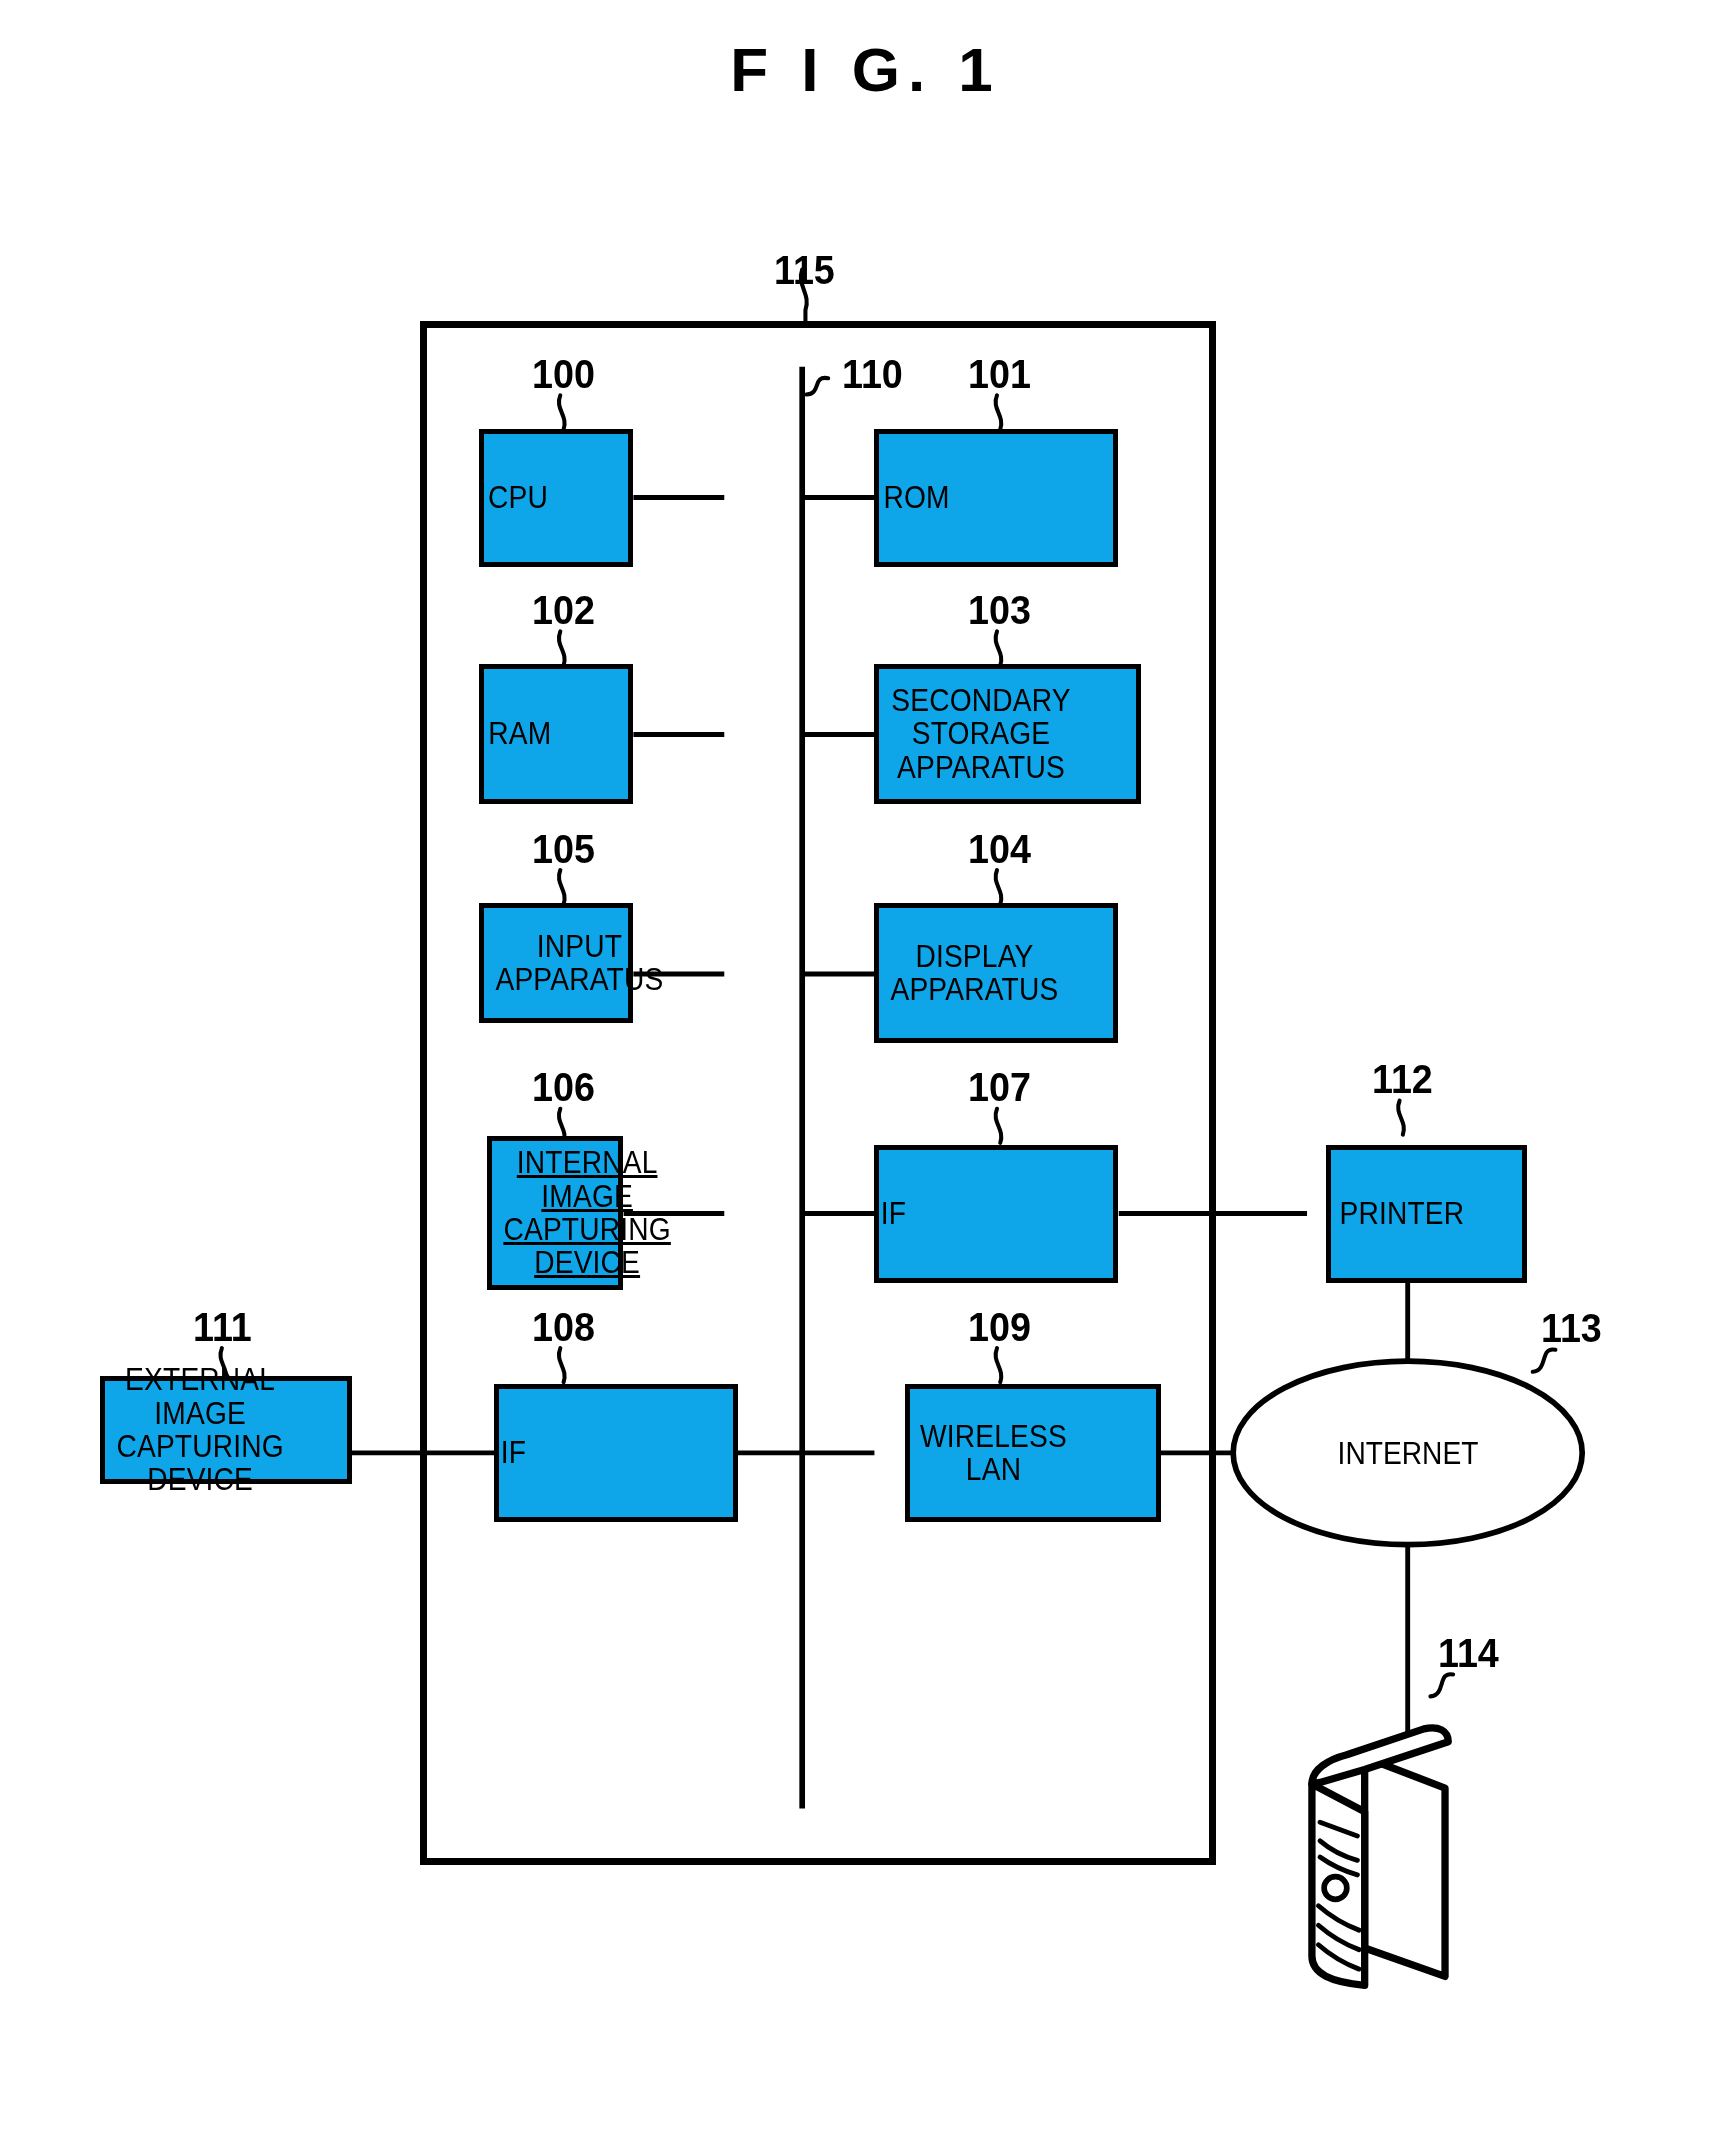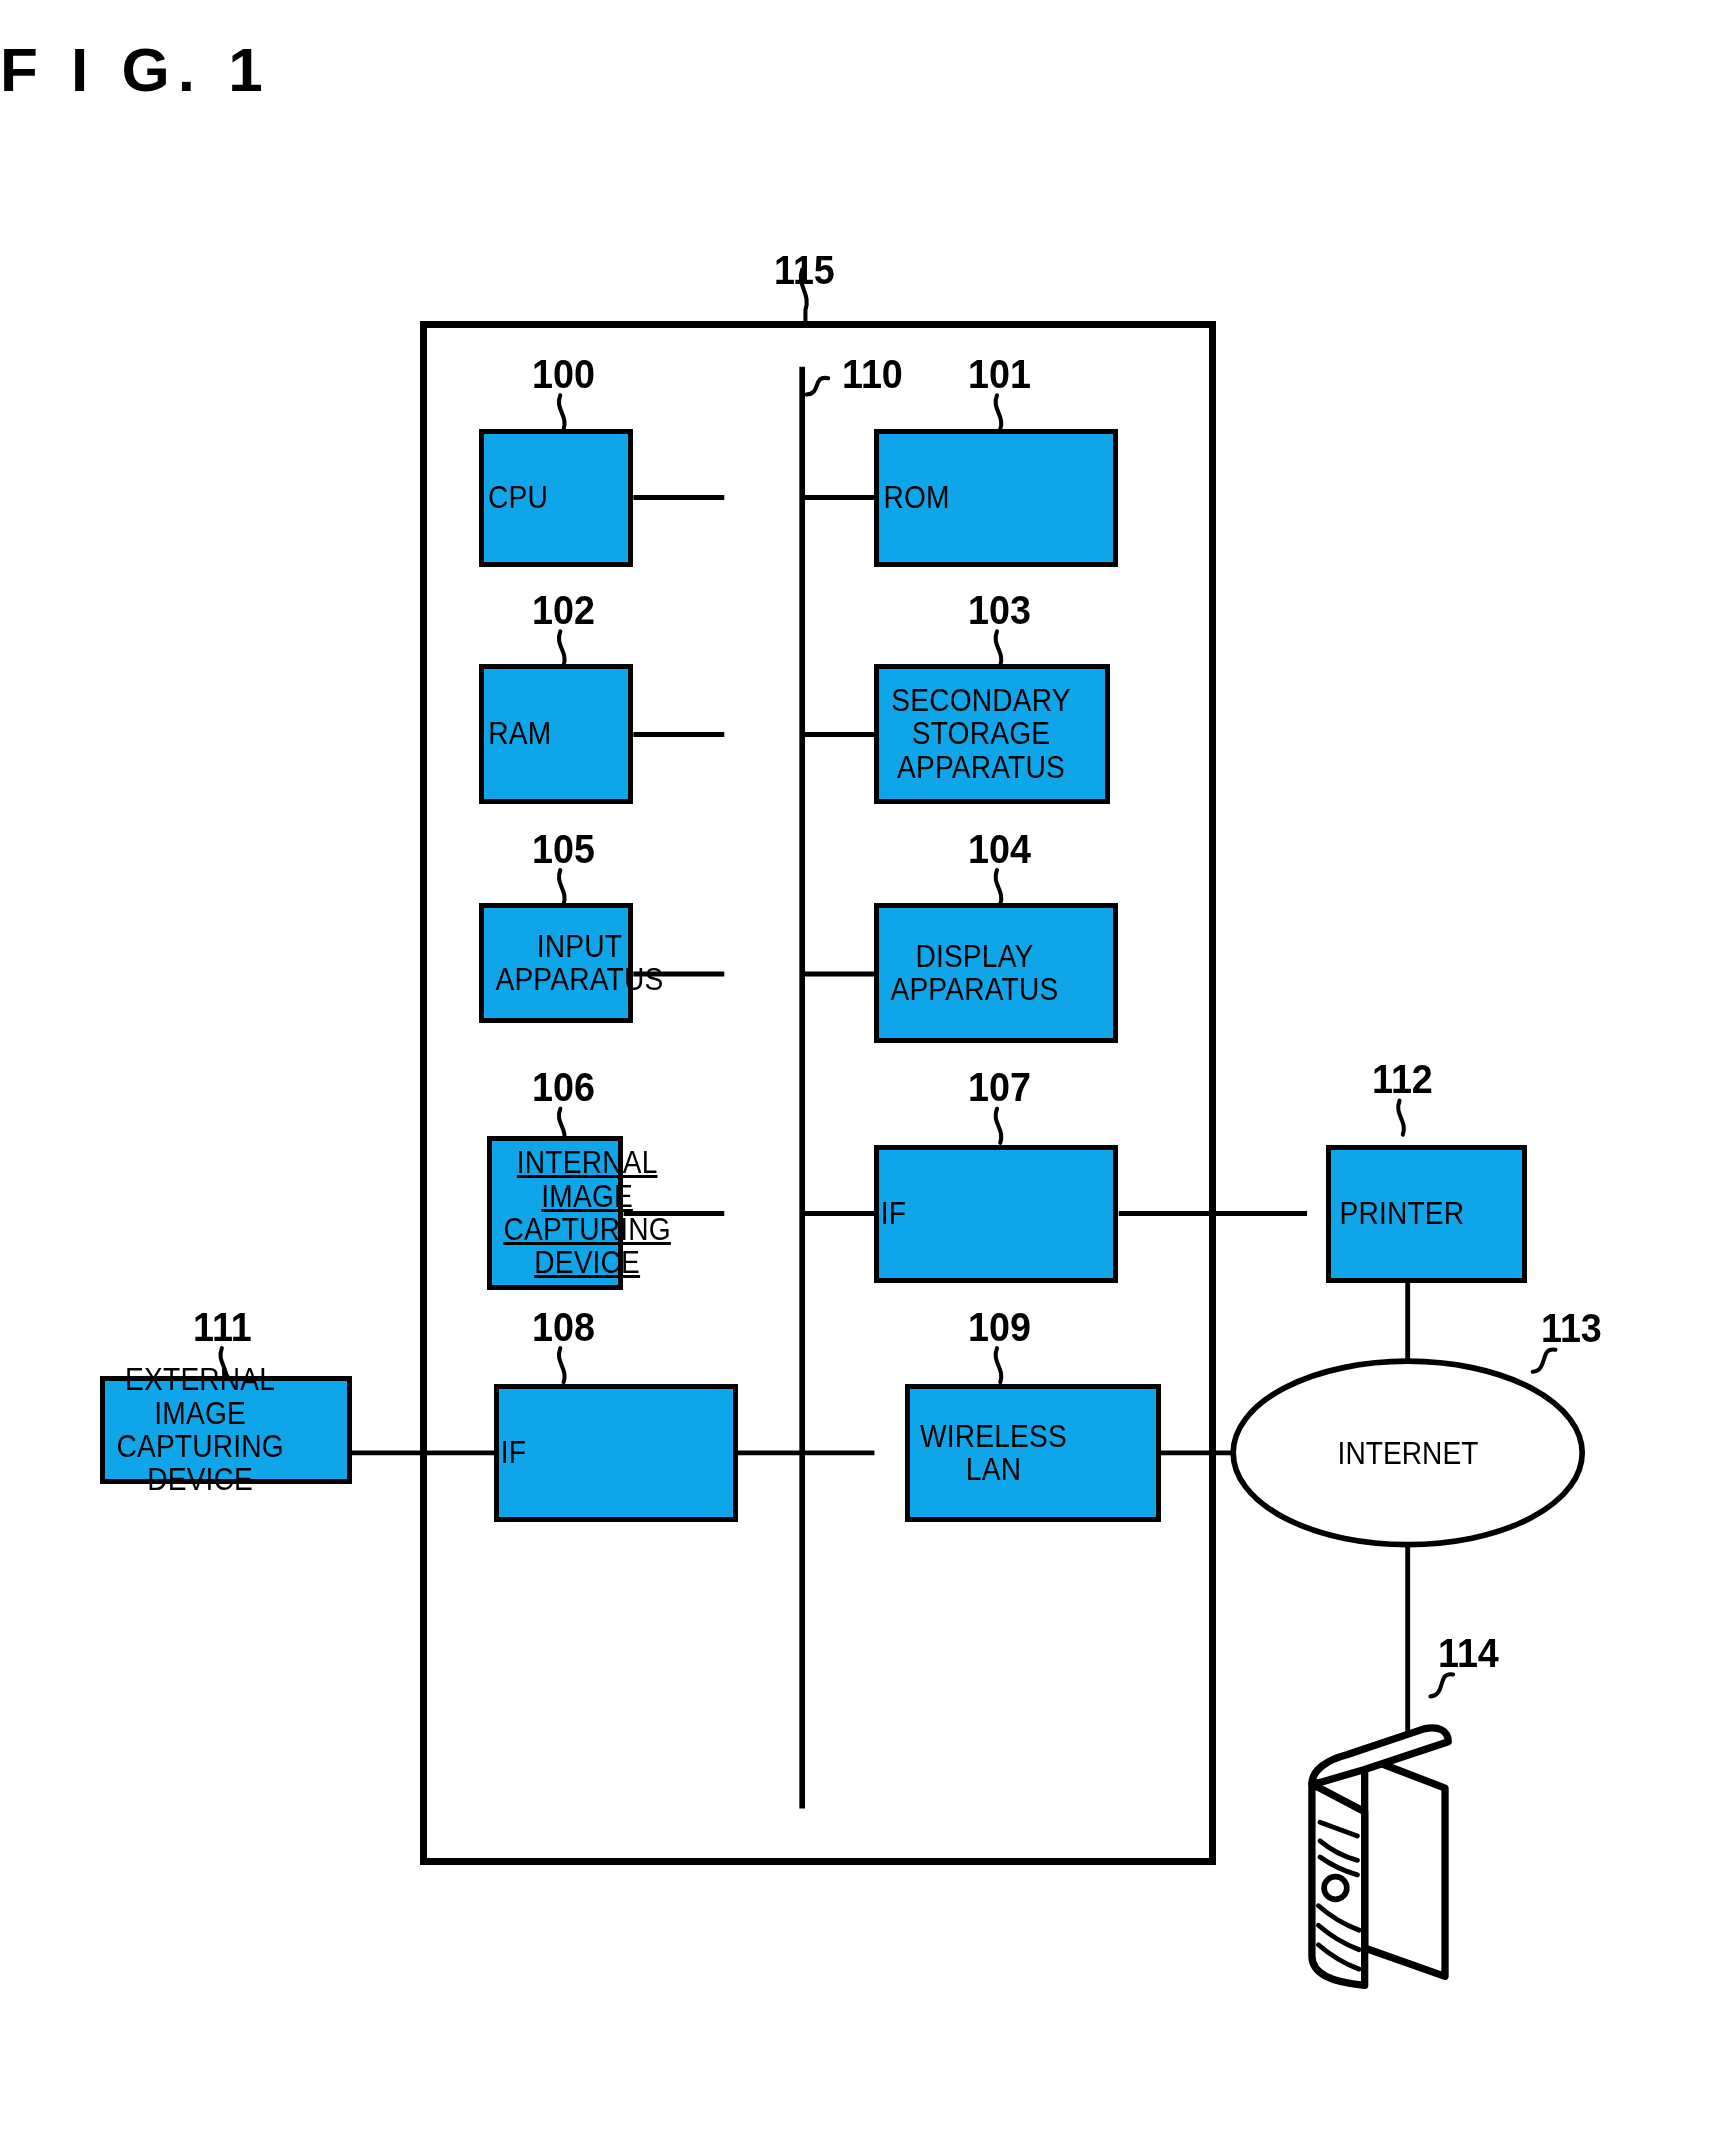--- a/index.html
+++ b/index.html
@@ -22,20 +22,21 @@
     width: 1731px;
     height: 2129px;
   }
 
   
   .fig-title {
     position: absolute;
     left: 0;
     top: 34px;
     width: 1731px;
+    text-align: center;
     font-size: 62px;
     font-weight: bold;
     letter-spacing: 8px;
     font-family: "Liberation Sans", "DejaVu Sans", sans-serif;
   }
 
   
   #diagram-svg {
     position: absolute;
     left: 0; top: 0;
@@ -185,21 +186,21 @@
   </div>
 
   <div class="blk" id="blk-ram" style="left:479px; top:664px; width:154px; height:140px;">
     <span class="blk-label">RAM</span>
   </div>
 
   <div class="blk" id="blk-rom" style="left:874px; top:429px; width:244px; height:138px;">
     <span class="blk-label">ROM</span>
   </div>
 
-  <div class="blk" id="blk-secondary" style="left:874px; top:664px; width:236px; height:140px;">
+  <div class="blk" id="blk-secondary" style="left:874px; top:664px; width:267px; height:140px;">
     <span class="blk-label">SECONDARY
 STORAGE
 APPARATUS</span>
   </div>
 
   <div class="blk" id="blk-input" style="left:479px; top:903px; width:154px; height:120px;">
     <span class="blk-label">INPUT
 APPARATUS</span>
   </div>
 

